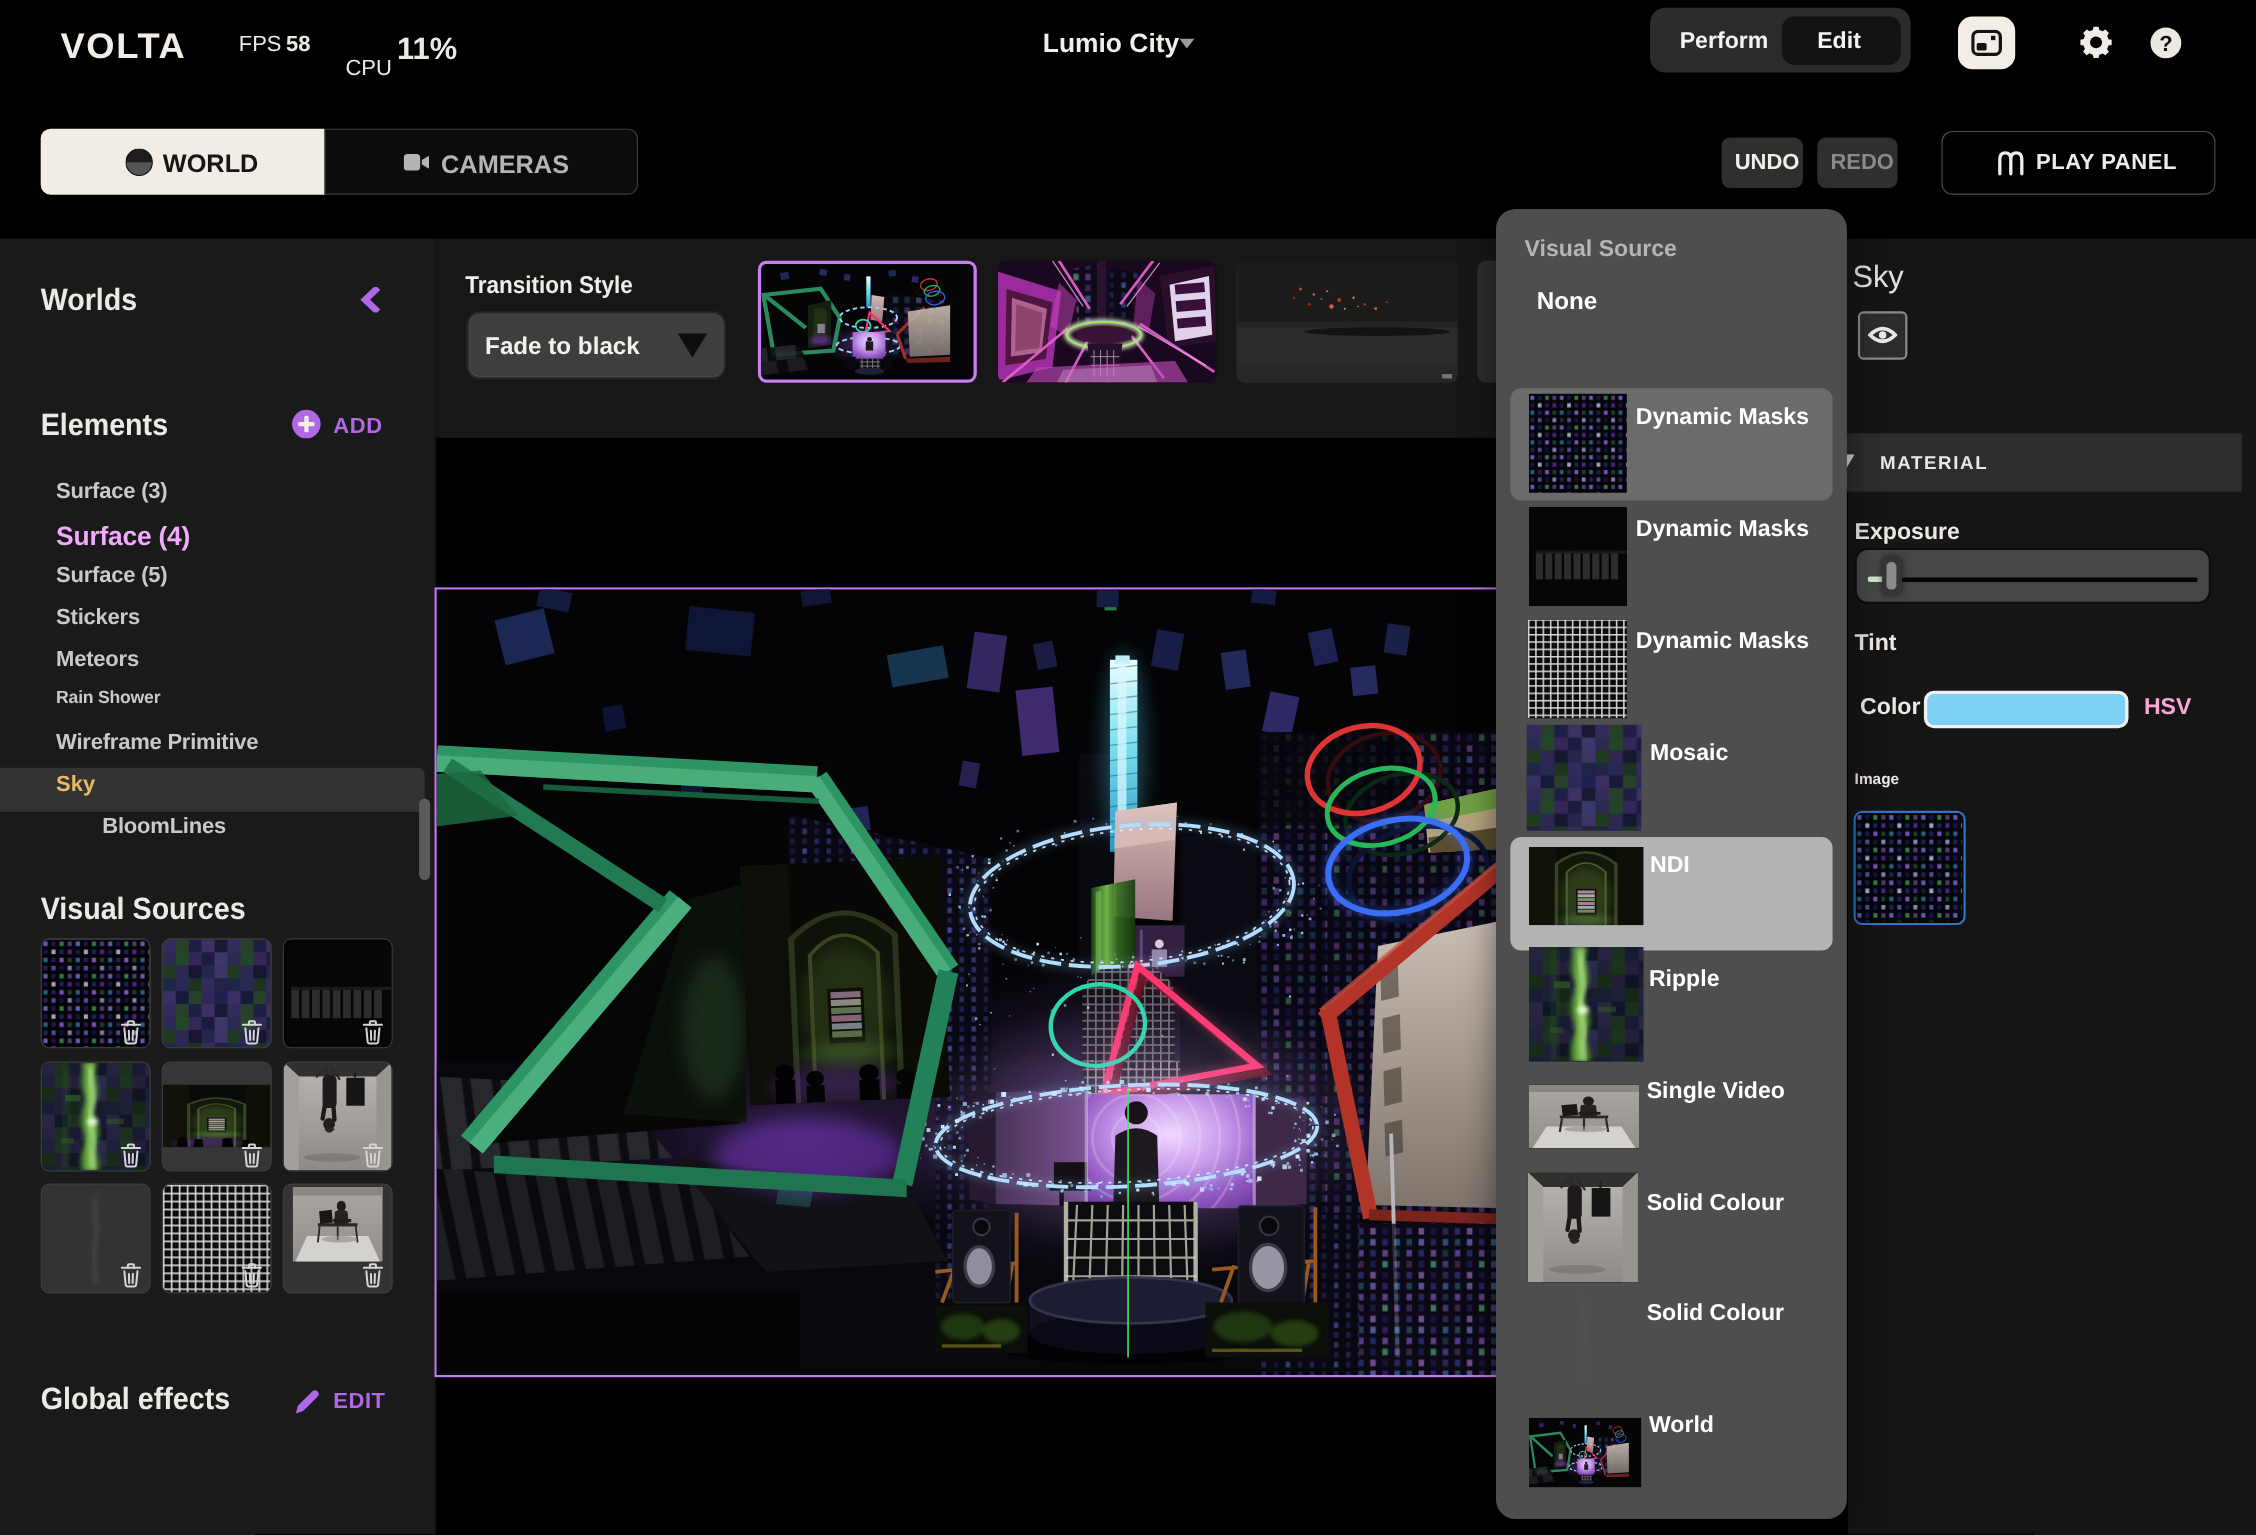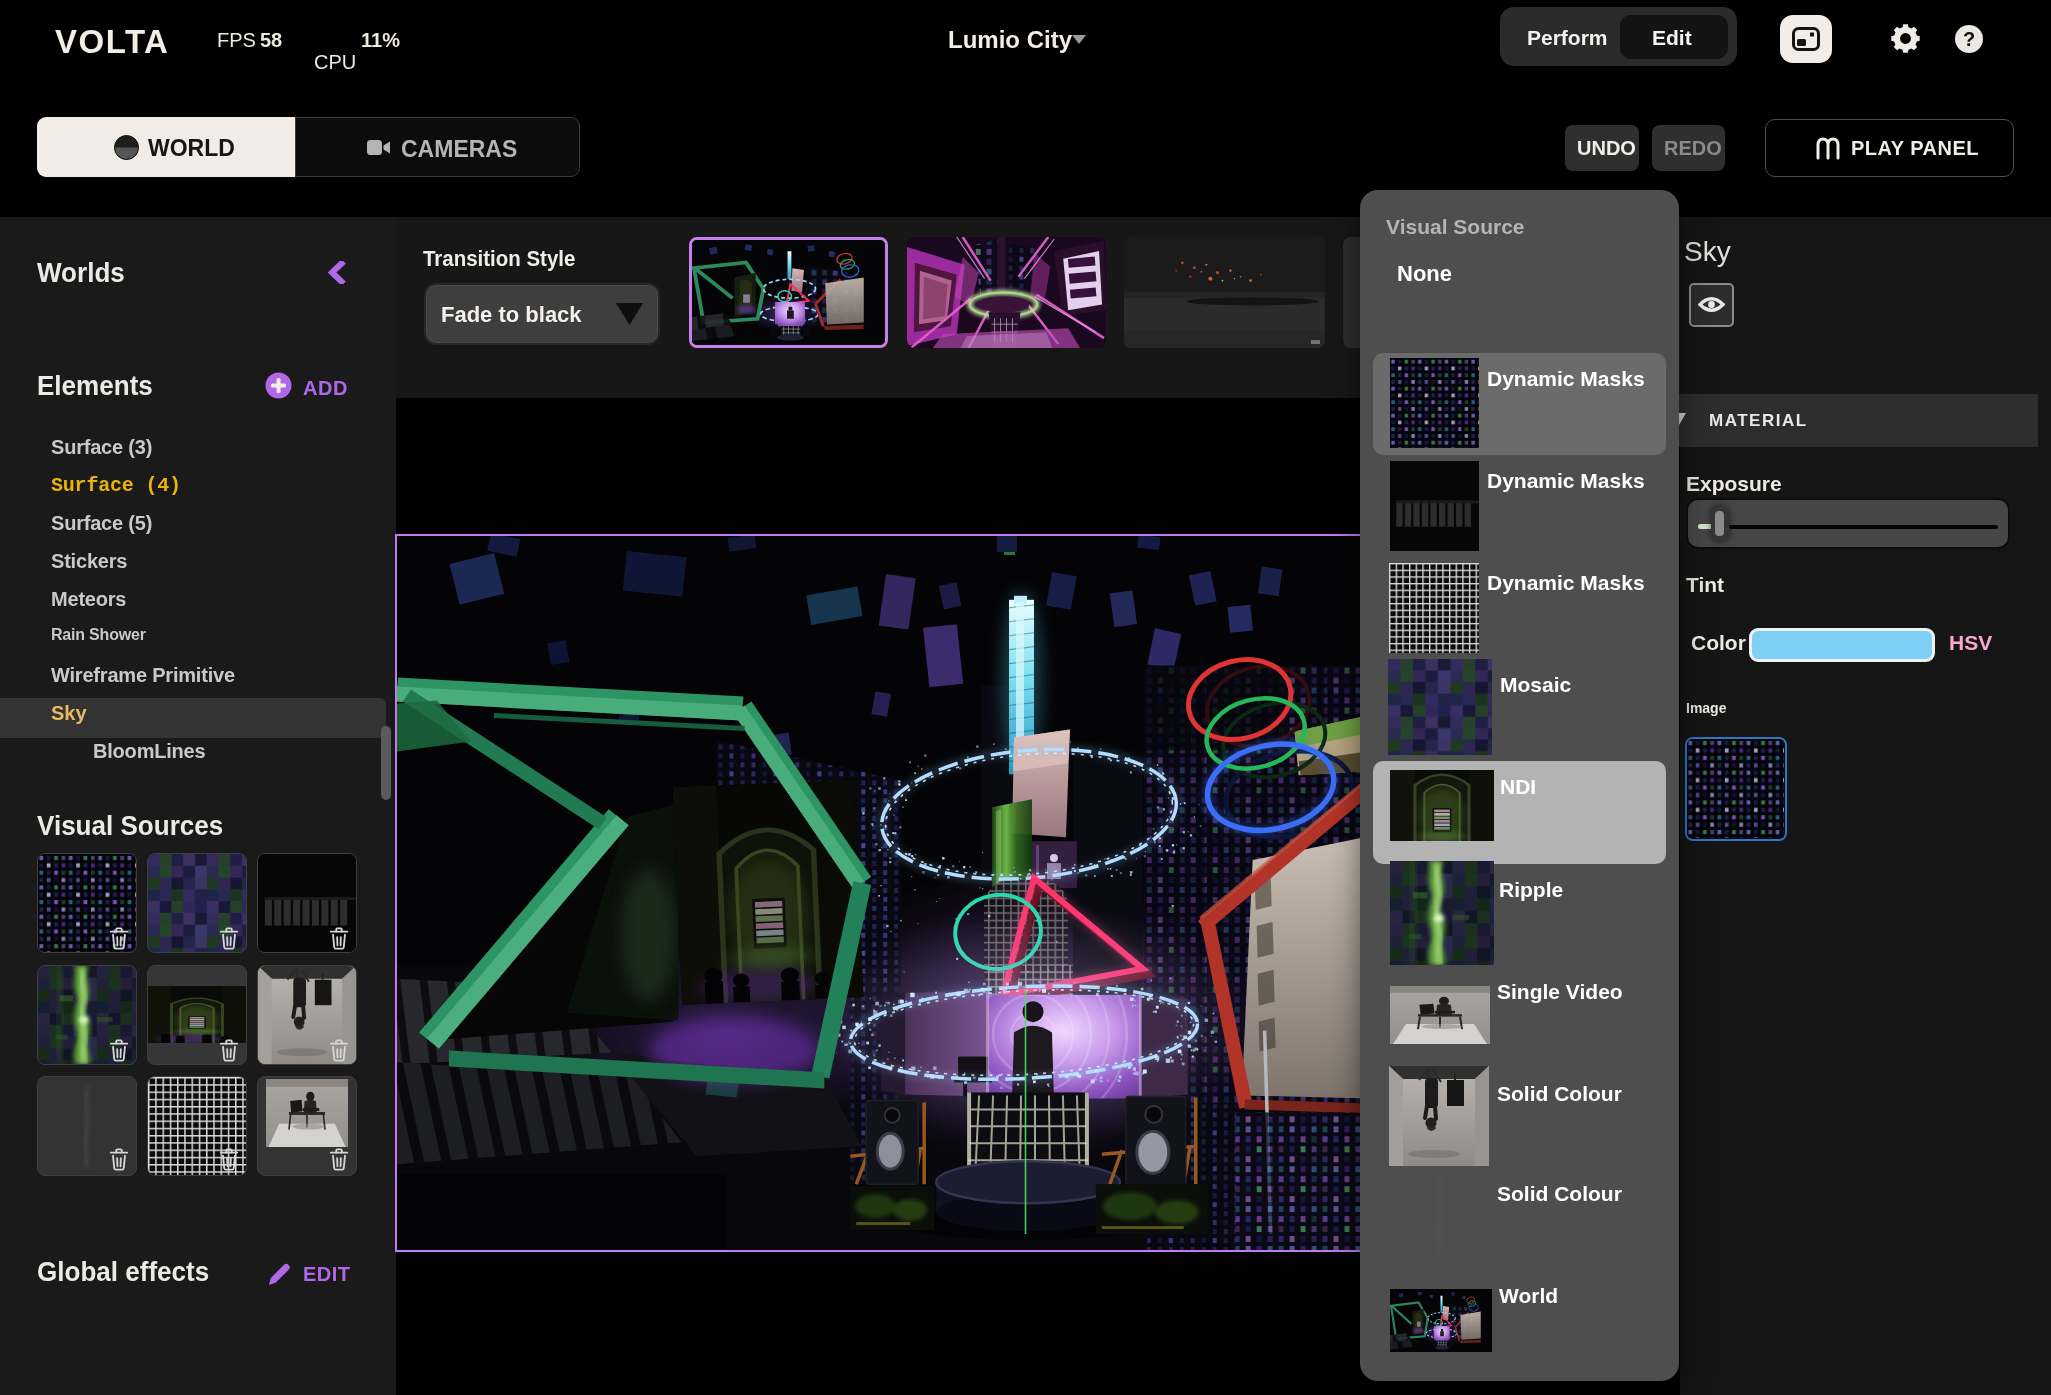--- a/index.html
+++ b/index.html
@@ -367,21 +367,21 @@
         <circle cx="110" cy="42" r="0.7" fill="#f0b080" opacity="0.9"></circle>
         <ellipse cx="128" cy="65" rx="66" ry="4" fill="#131313"></ellipse>
         <rect y="94" width="200" height="18" fill="#272727"></rect>
         <rect x="186" y="104" width="9" height="4" fill="#8a8a8a" opacity="0.8"></rect>
       </symbol>
     </svg>
     <div class="ab" style="left:55px;top:23px;font-size:33px;color:#f2ede6;font-weight:900;letter-spacing:1.5px;white-space:nowrap;transform:scaleY(0.98)">VOLTA</div>
     <div class="ab" style="left:217px;top:29px;font-size:20px;color:#ece8e2;font-weight:normal;letter-spacing:0;white-space:nowrap;">FPS</div>
     <div class="ab" style="left:260px;top:29px;font-size:20px;color:#ece8e2;font-weight:bold;letter-spacing:0;white-space:nowrap;">58</div>
     <div class="ab" style="left:314px;top:29px;font-size:20px;color:#ece8e2;font-weight:normal;letter-spacing:0;white-space:nowrap;margin-top:22px;">CPU</div>
-    <div class="ab" style="left:361px;top:29px;font-size:20px;color:#ece8e2;font-weight:bold;letter-spacing:0;white-space:nowrap;">11%</div>
+    <div class="ab" style="left:361px;top:29px;font-size:28px;color:#ece8e2;font-weight:bold;letter-spacing:0;white-space:nowrap;">11%</div>
     <div class="ab" style="left:948px;top:26px;font-size:24px;color:#f2ede6;font-weight:bold;letter-spacing:0;white-space:nowrap;">Lumio City</div>
     <svg class="ab" style="left:1072px;top:35px" width="14" height="9">
       <polygon points="0,0 14,0 7,9" fill="#9a9a9a"></polygon>
     </svg>
     <div class="ab" style="left:1500px;top:7px;width:237px;height:59px;background:#2b2b2b;border-radius:14px;"></div>
     <div class="ab" style="left:1527px;top:26px;font-size:21px;color:#f5f3f0;font-weight:600;letter-spacing:0;white-space:nowrap;">Perform</div>
     <div class="ab" style="left:1620px;top:15px;width:108px;height:44px;background:#131313;border-radius:11px;"></div>
     <div class="ab" style="left:1652px;top:26px;font-size:21px;color:#f5f3f0;font-weight:bold;letter-spacing:0;white-space:nowrap;">Edit</div>
     <div class="ab" style="left:1780px;top:15px;width:52px;height:48px;background:#f2ede6;border-radius:13px;"></div>
     <svg class="ab" style="left:1792px;top:27px" width="28" height="24">
@@ -427,21 +427,21 @@
       <path d="M15.5,2.5 L6,11.5 L15.5,20.5" fill="none" stroke="#b168e8" stroke-width="6" stroke-linecap="square"></path>
     </svg>
     <div class="ab" style="left:37px;top:370px;font-size:28px;color:#eceae5;font-weight:bold;letter-spacing:0;white-space:nowrap;transform:scaleX(.93);transform-origin:left">Elements</div>
     <svg class="ab" style="left:265px;top:372px" width="27" height="27">
       <circle cx="13.5" cy="13.5" r="13" fill="#b168e8"></circle>
       <rect x="11.6" y="6" width="4" height="15" rx="1.5" fill="#f2ede6"></rect>
       <rect x="6" y="11.6" width="15" height="4" rx="1.5" fill="#f2ede6"></rect>
     </svg>
     <div class="ab" style="left:303px;top:377px;font-size:20px;color:#b168e8;font-weight:bold;letter-spacing:0.5px;white-space:nowrap;">ADD</div>
     <div class="ab" style="left:51px;top:436px;font-size:20px;color:#c9c9c9;font-weight:bold;letter-spacing:-0.2px;white-space:nowrap;">Surface (3)</div>
-    <div class="ab" style="left:51px;top:474px;font-size:20px;color:#eab308;font-weight:bold;letter-spacing:-0.2px;white-space:nowrap;font-family:Liberation Mono, monospace;">Surface (4)</div>
+    <div class="ab" style="left:51px;top:474px;font-size:24px;color:#f0abfc;font-weight:bold;letter-spacing:-0.2px;white-space:nowrap;">Surface (4)</div>
     <div class="ab" style="left:51px;top:512px;font-size:20px;color:#c9c9c9;font-weight:bold;letter-spacing:-0.2px;white-space:nowrap;">Surface (5)</div>
     <div class="ab" style="left:51px;top:550px;font-size:20px;color:#c9c9c9;font-weight:bold;letter-spacing:-0.2px;white-space:nowrap;">Stickers</div>
     <div class="ab" style="left:51px;top:588px;font-size:20px;color:#c9c9c9;font-weight:bold;letter-spacing:-0.2px;white-space:nowrap;">Meteors</div>
     <div class="ab" style="left:51px;top:626px;font-size:16px;color:#c9c9c9;font-weight:bold;letter-spacing:-0.2px;white-space:nowrap;">Rain Shower</div>
     <div class="ab" style="left:51px;top:664px;font-size:20px;color:#c9c9c9;font-weight:bold;letter-spacing:-0.2px;white-space:nowrap;">Wireframe Primitive</div>
     <div class="ab" style="left:51px;top:740px;font-size:20px;color:#c9c9c9;font-weight:bold;letter-spacing:-0.2px;white-space:nowrap;margin-left:42px;">BloomLines</div>
     <div class="ab" style="left:0px;top:698px;width:386px;height:40px;background:#333333;border-radius:0 6px 6px 0;"></div>
     <div class="ab" style="left:51px;top:702px;font-size:20px;color:#e9b964;font-weight:bold;letter-spacing:0;white-space:nowrap;">Sky</div>
     <div class="ab" style="left:381px;top:726px;width:10px;height:74px;background:#5a5a5a;border-radius:5px;"></div>
     <div class="ab" style="left:37px;top:810px;font-size:28px;color:#eceae5;font-weight:bold;letter-spacing:0;white-space:nowrap;transform:scaleX(.93);transform-origin:left">Visual Sources</div>

